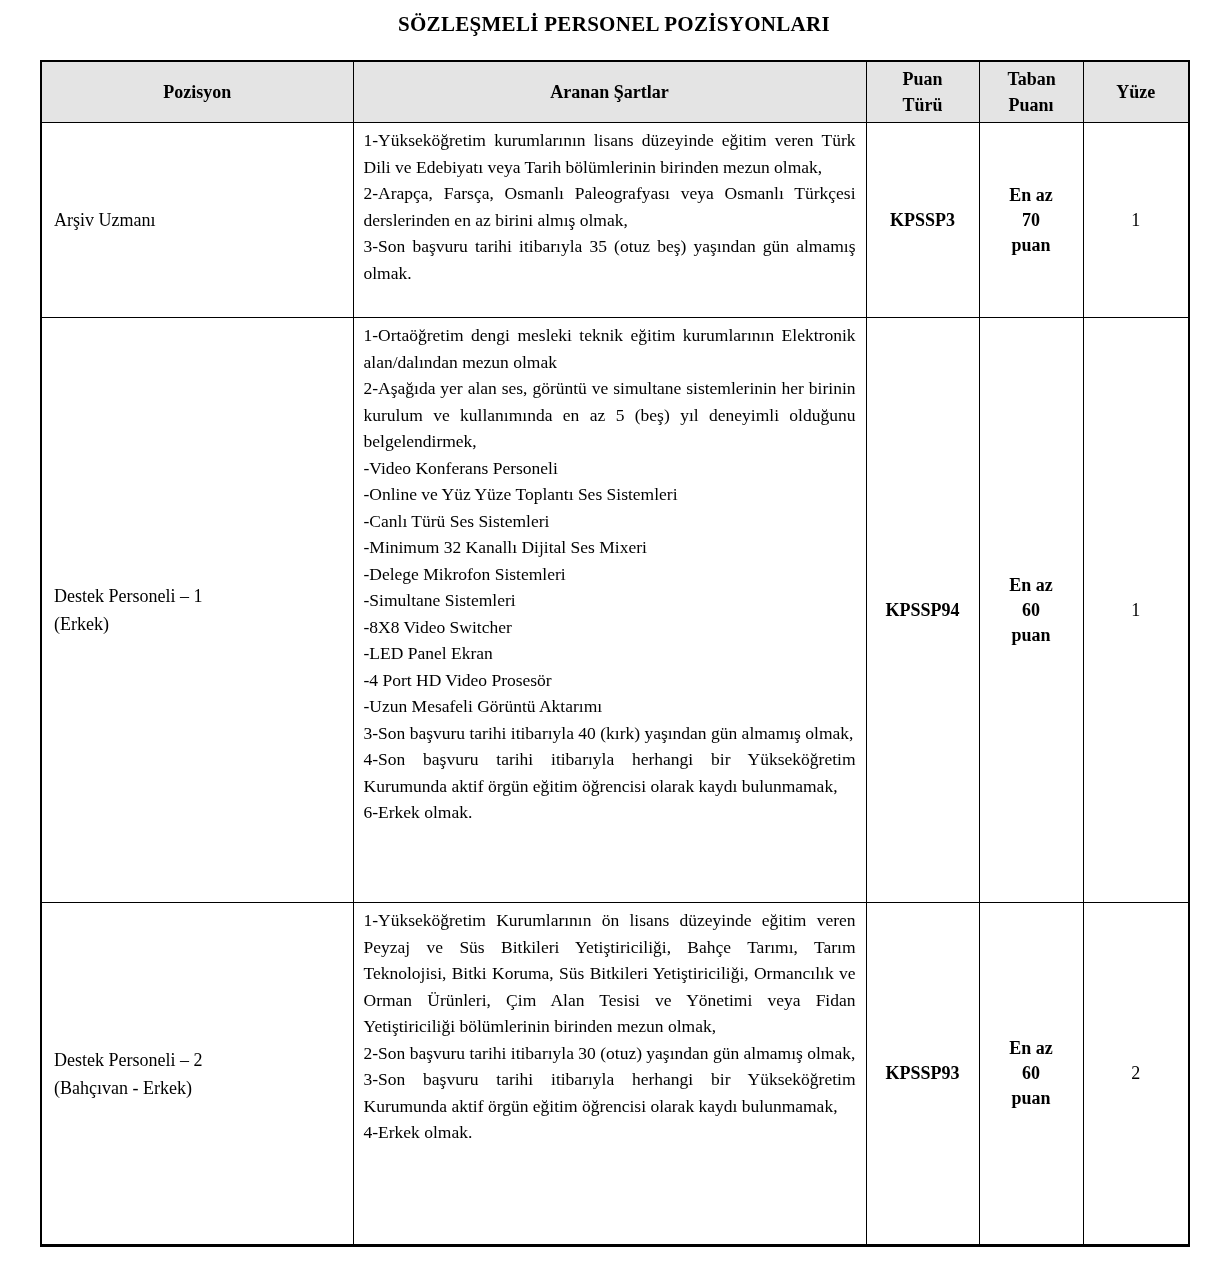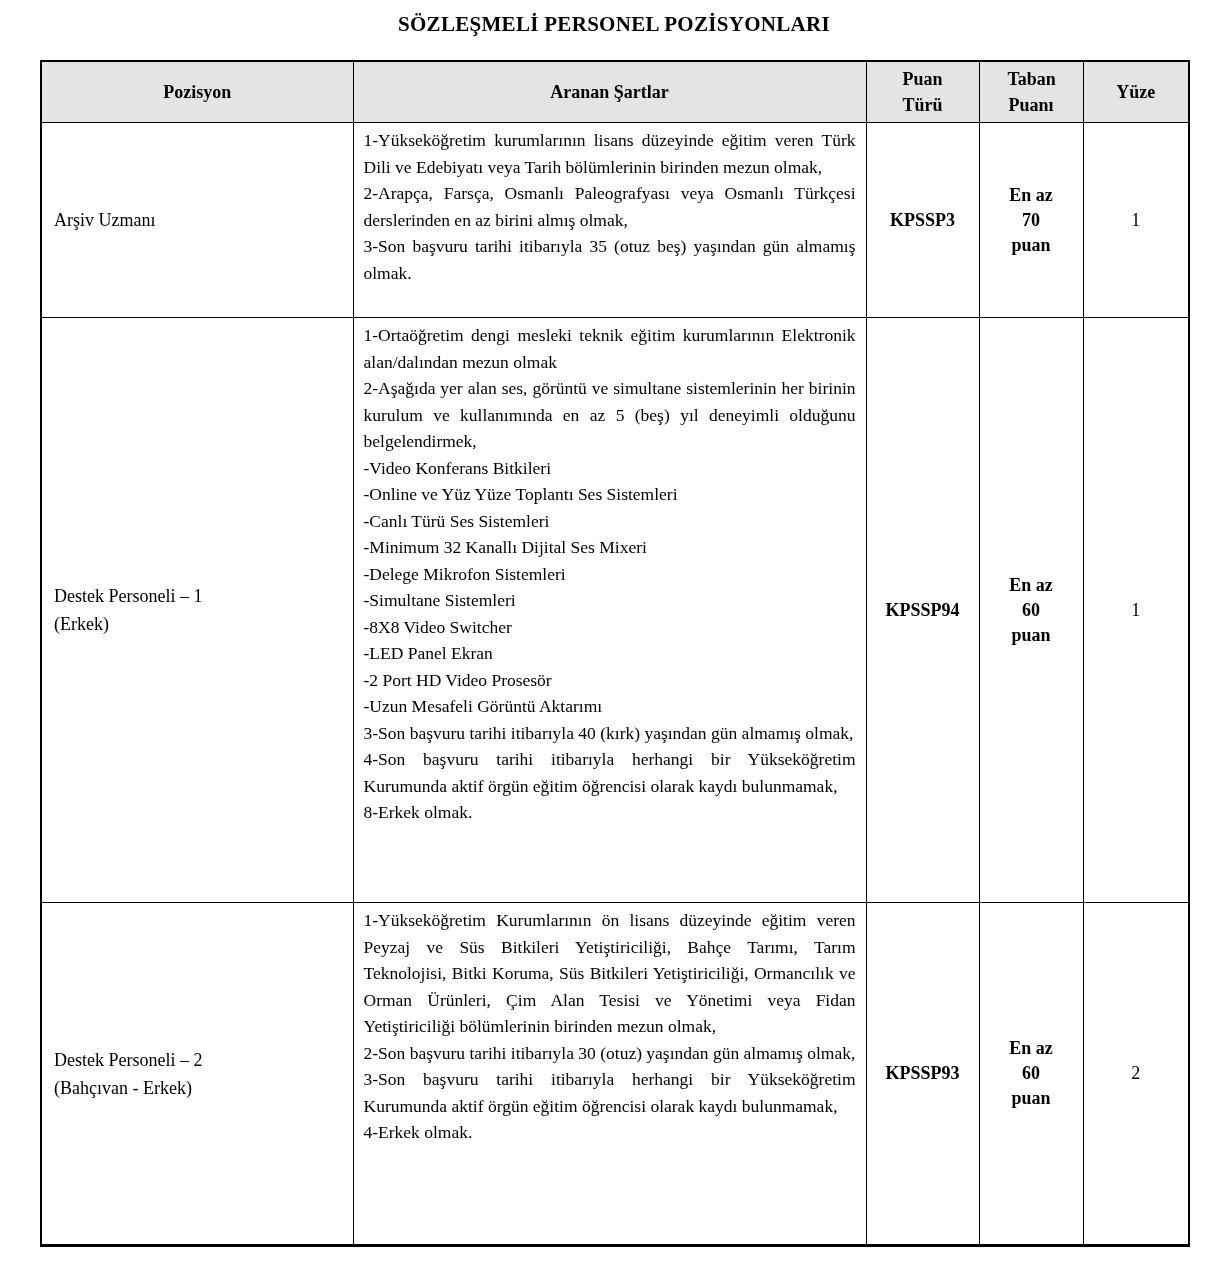--- a/index.html
+++ b/index.html
@@ -125,33 +125,33 @@
     </tr>
 
     <tr class="r2">
       <td class="c-pozisyon">
         <div>Destek Personeli – 1</div>
         <div>(Erkek)</div>
       </td>
       <td class="c-sartlar">
         <p>1-Ortaöğretim dengi mesleki teknik eğitim kurumlarının Elektronik alan/dalından mezun olmak</p>
         <p>2-Aşağıda yer alan ses, görüntü ve simultane sistemlerinin her birinin kurulum ve kullanımında en az 5 (beş) yıl deneyimli olduğunu belgelendirmek,</p>
-        <p>-Video Konferans Bitkileri</p>
+        <p>-Video Konferans Personeli</p>
         <p>-Online ve Yüz Yüze Toplantı Ses Sistemleri</p>
         <p>-Canlı Türü Ses Sistemleri</p>
         <p>-Minimum 32 Kanallı Dijital Ses Mixeri</p>
         <p>-Delege Mikrofon Sistemleri</p>
         <p>-Simultane Sistemleri</p>
         <p>-8X8 Video Switcher</p>
         <p>-LED Panel Ekran</p>
-        <p>-2 Port HD Video Prosesör</p>
+        <p>-4 Port HD Video Prosesör</p>
         <p>-Uzun Mesafeli Görüntü Aktarımı</p>
         <p>3-Son başvuru tarihi itibarıyla 40 (kırk) yaşından gün almamış olmak,</p>
         <p>4-Son başvuru tarihi itibarıyla herhangi bir Yükseköğretim Kurumunda aktif örgün eğitim öğrencisi olarak kaydı bulunmamak,</p>
-        <p>8-Erkek olmak.</p>
+        <p>6-Erkek olmak.</p>
       </td>
       <td class="c-puan">KPSSP94</td>
       <td class="c-taban">En az 60 puan</td>
       <td class="c-sayi">1</td>
     </tr>
 
     <tr class="r3">
       <td class="c-pozisyon">
         <div>Destek Personeli – 2</div>
         <div>(Bahçıvan - Erkek)</div>

